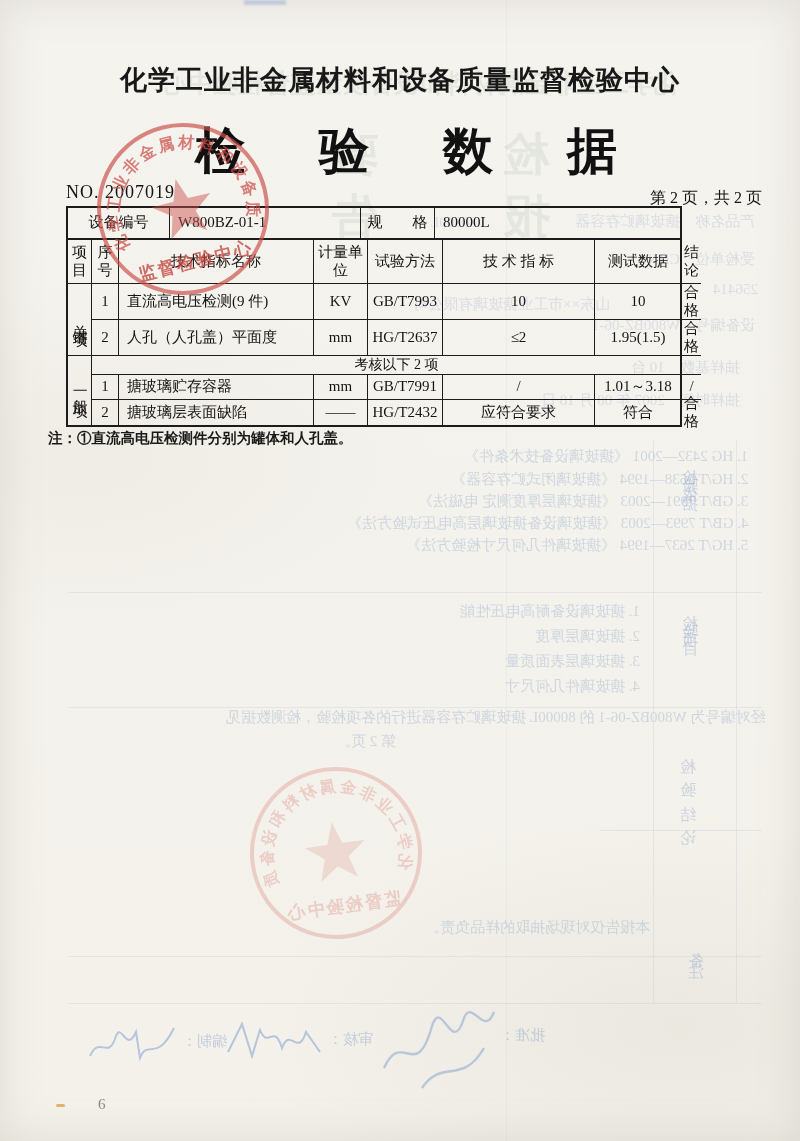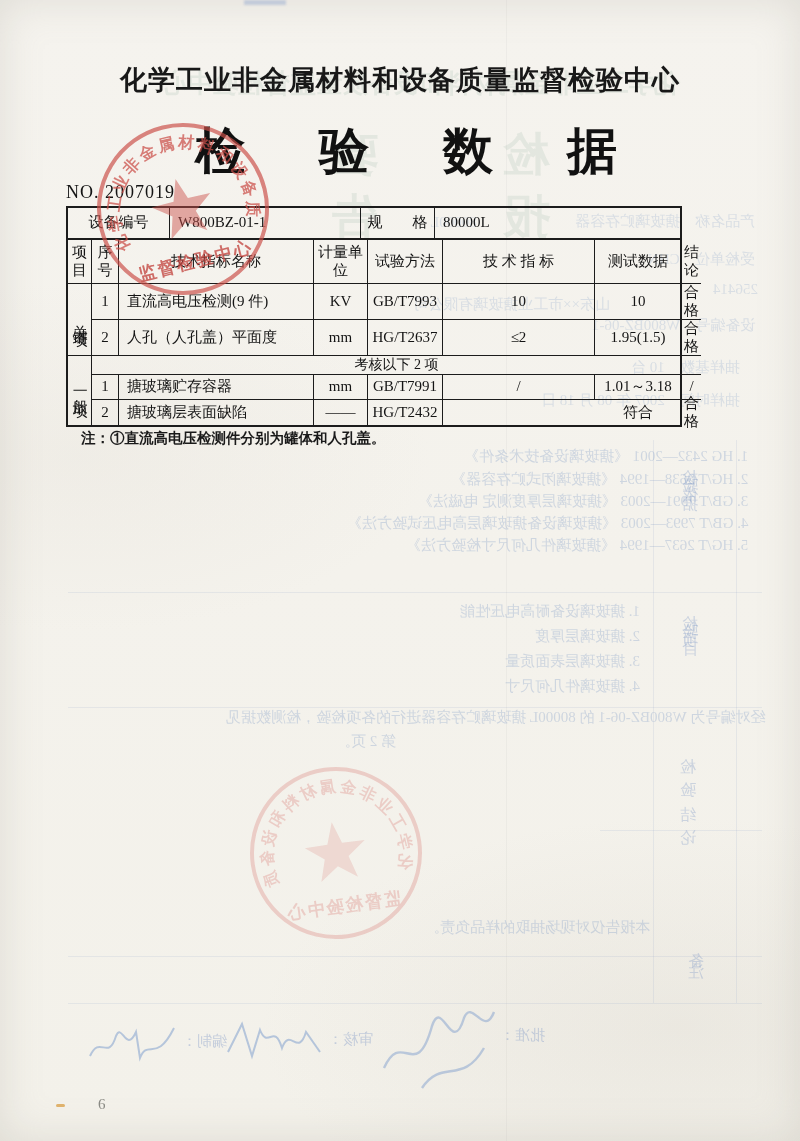--- a/index.html
+++ b/index.html
@@ -29,21 +29,21 @@
   .grid-main{display:grid;grid-template-columns:24px 27px 195px 54px 75px 152px 87px 1fr;
              grid-template-rows:44px 36px 36px 19px 25px 25px;}
   .c{border-right:1px solid #1c1c1c;border-bottom:1px solid #1c1c1c;
      display:flex;align-items:center;justify-content:center;
      font-size:15px;line-height:1.15;text-align:center;box-sizing:border-box;padding:0 2px;}
   .c.last-col{border-right:none;}
   .c.last-row{border-bottom:none;}
   .c.name{justify-content:flex-start;text-align:left;padding-left:8px;}
   .c.hdr{font-size:15px;}
   .vlabel{writing-mode:vertical-rl;text-orientation:upright;letter-spacing:5px;font-size:15px;}
-  .note-line{left:81px;top:429px;font-size:14.5px;font-weight:bold;color:#1a1a1a;}
+  .note-line{left:48px;top:429px;font-size:14.5px;font-weight:bold;color:#1a1a1a;}
   
   .stamp-top{left:92px;top:118px;width:182px;height:182px;transform:rotate(-14deg);opacity:.85;}
   
   .ghost{color:rgba(120,148,196,.30);transform:scaleX(-1);font-size:15px;white-space:nowrap;}
   .ghost.dim{color:rgba(120,148,196,.22);}
   .ghost.vtx{writing-mode:vertical-rl;text-orientation:upright;font-size:16px;
              letter-spacing:9px;color:rgba(120,148,196,.33);}
   .ghost.vtx.wide{letter-spacing:24px;}
   .gline{background:rgba(135,158,200,.14);}
   .ghost-title{font-family:"Liberation Sans","DejaVu Sans",sans-serif;font-weight:bold;
@@ -75,20 +75,21 @@
   <div class="abs ghost-title" style="left:210px;top:124px;width:420px;text-align:center;font-size:46px;letter-spacing:40px;transform:scaleX(-1);">检　验　报　告</div>
 
   <div class="abs org-name">化学工业非金属材料和设备质量监督检验中心</div>
   <div class="abs doc-title">
     <span>检</span>
     <span>验</span>
     <span>数</span>
     <span>据</span>
   </div>
   <div class="abs report-no">NO. 2007019</div>
+  <div class="abs page-ind">第 2 页，共 2 页</div>
 
   <div class="abs ghost dim" style="right:45px;top:212px;">产品名称　搪玻璃贮存容器</div>
   <div class="abs ghost dim" style="left:430px;top:214px;">80000L</div>
   <div class="abs ghost dim" style="right:45px;top:250px;">受检单位　CHN</div>
   <div class="abs ghost dim" style="right:42px;top:281px;">256414</div>
   <div class="abs ghost dim" style="right:190px;top:295px;">山东××市工业搪玻璃有限公司</div>
   <div class="abs ghost dim" style="right:45px;top:316px;">设备编号　W800BZ-06-1</div>
   <div class="abs ghost dim" style="right:60px;top:358px;">抽样基数　10 台</div>
   <div class="abs ghost dim" style="right:60px;top:391px;">抽样时间　2007 年 08 月 18 日</div>
 
@@ -141,20 +142,21 @@
       <div class="c" style="grid-area:5/4">mm</div>
       <div class="c" style="grid-area:5/5">GB/T7991</div>
       <div class="c" style="grid-area:5/6">/</div>
       <div class="c" style="grid-area:5/7">1.01～3.18</div>
       <div class="c last-col" style="grid-area:5/8">/</div>
 
       <div class="c last-row" style="grid-area:6/2">2</div>
       <div class="c name last-row" style="grid-area:6/3">搪玻璃层表面缺陷</div>
       <div class="c last-row" style="grid-area:6/4">——</div>
       <div class="c last-row" style="grid-area:6/5">HG/T2432</div>
+      <div class="c last-row" style="grid-area:6/6">应符合要求</div>
       <div class="c last-row" style="grid-area:6/7">符合</div>
       <div class="c last-col last-row" style="grid-area:6/8">合格</div>
     </div>
   </div>
 
   <div class="abs note-line">注：①直流高电压检测件分别为罐体和人孔盖。</div>
 
   <svg class="abs stamp-top" viewBox="0 0 182 182">
     <circle cx="91" cy="91" r="84" fill="none" stroke="#cb4f49" stroke-width="4" opacity=".8"></circle>
     <defs>

